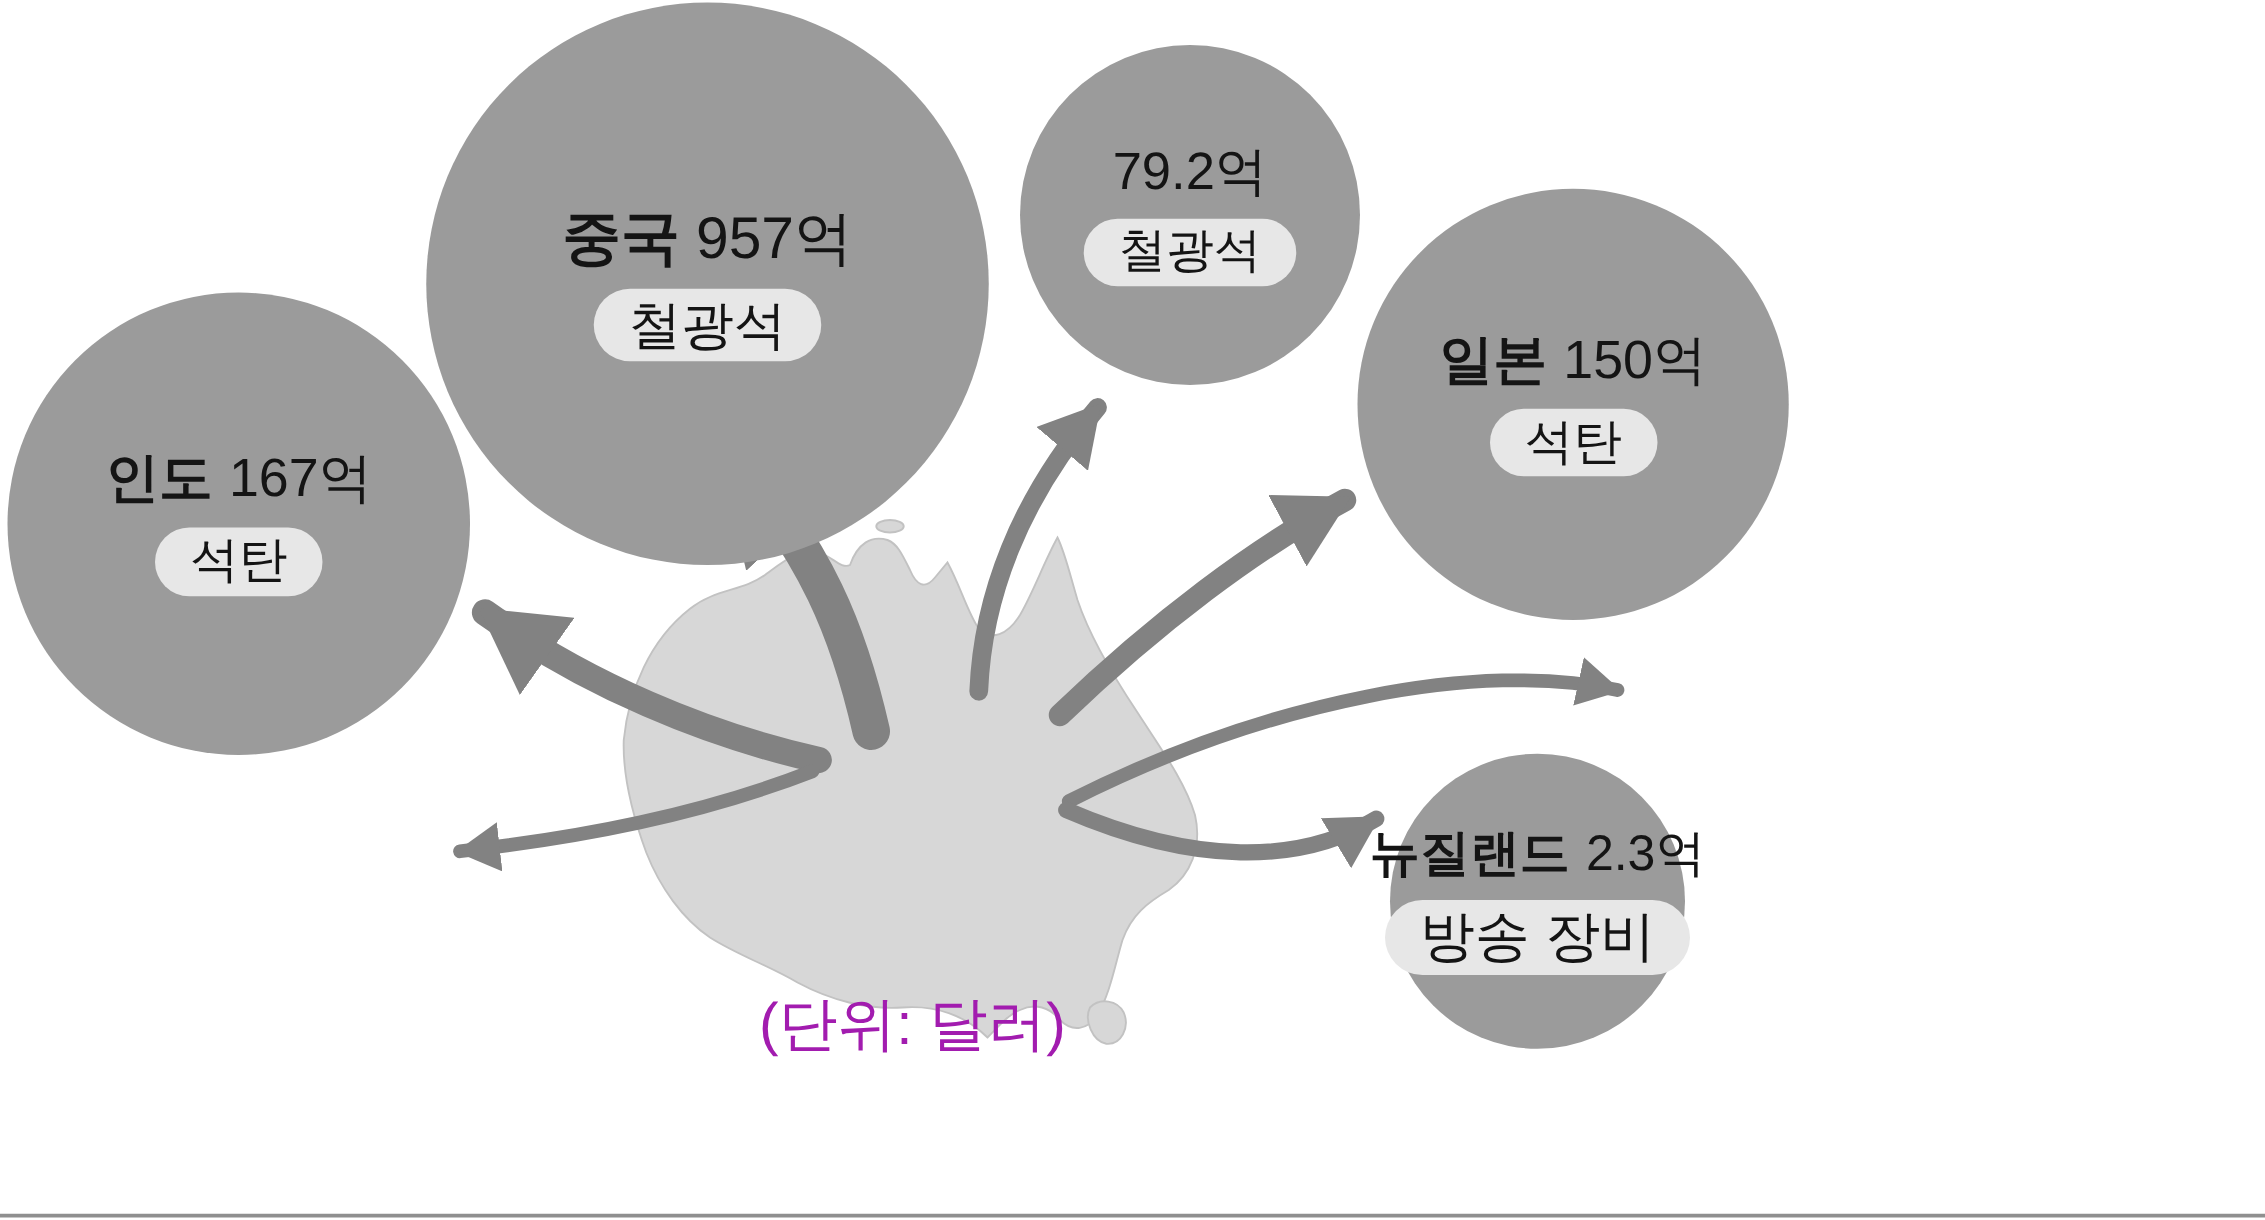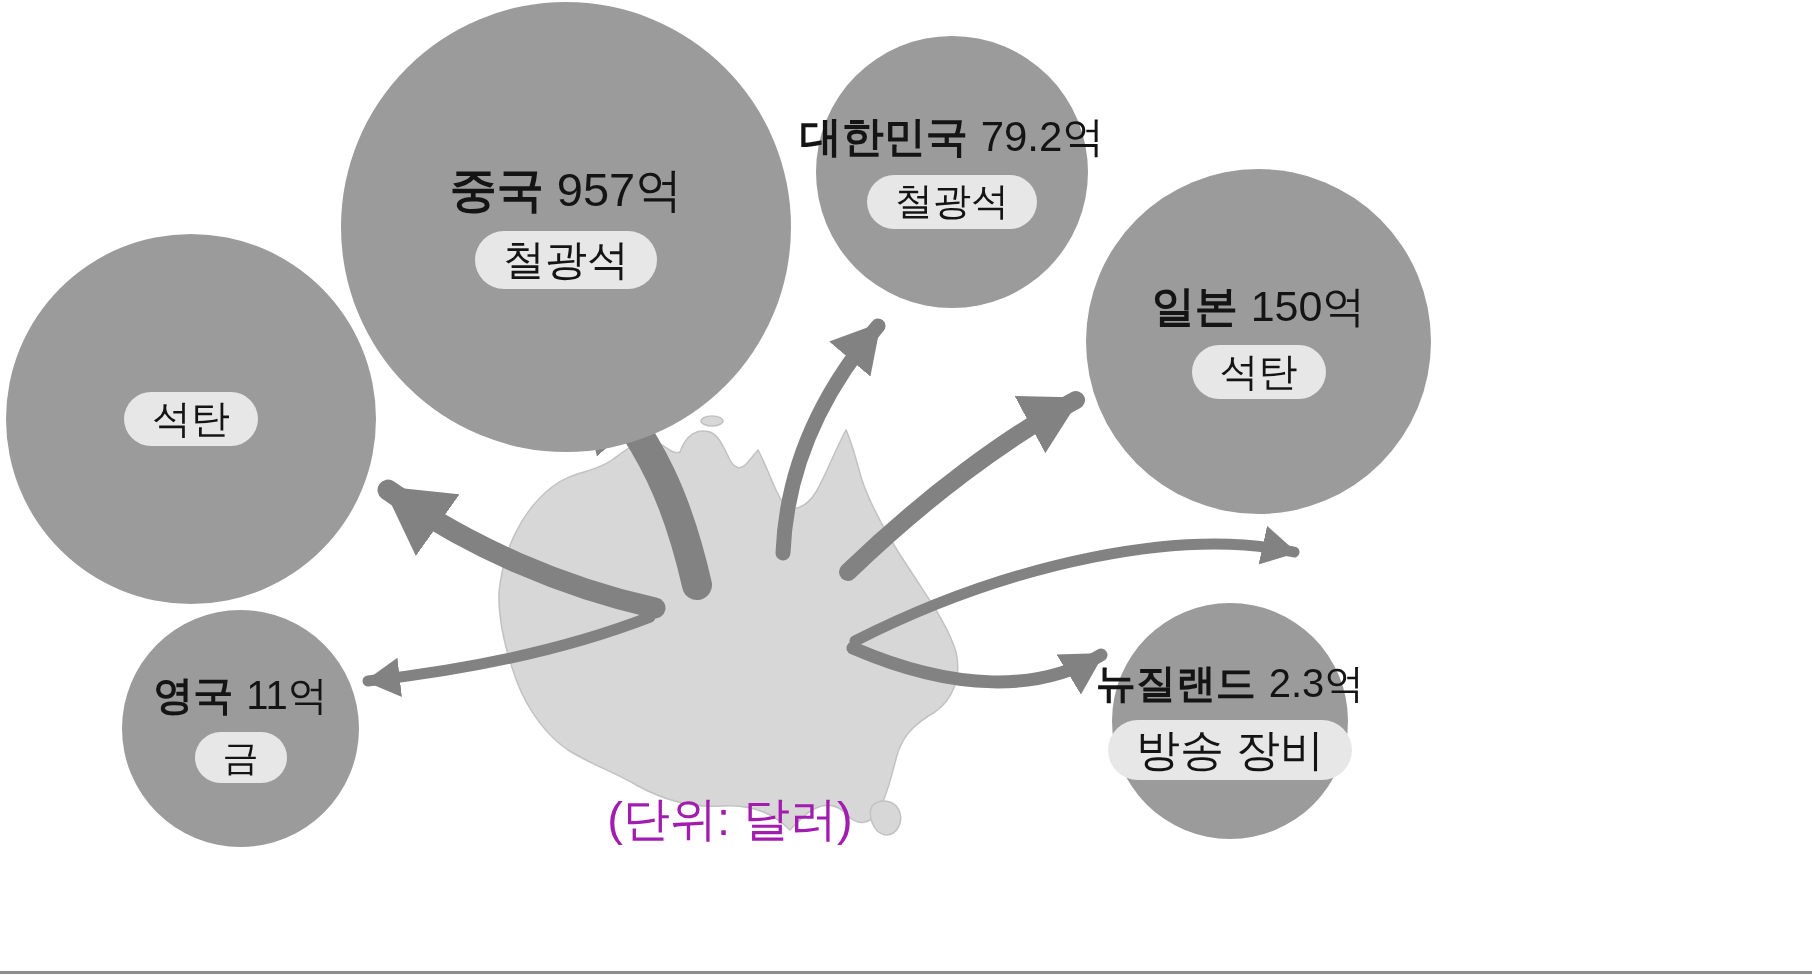--- a/index.html
+++ b/index.html
@@ -95,46 +95,42 @@
   <div class="bubble b-china" style="left:341px;top:2px;width:450px;height:450px;">
     <div class="label">
       <span class="cname">중국</span>
       <span class="cvalue">957억</span>
     </div>
     <div class="pill">철광석</div>
   </div>
 
   <div class="bubble b-korea" style="left:816px;top:36px;width:272px;height:272px;">
     <div class="label">
-      <span class="cname">대한민국</span>
       <span class="cvalue">79.2억</span>
     </div>
     <div class="pill">철광석</div>
   </div>
 
-  <div class="bubble b-japan" style="left:1086px;top:169px;width:345px;height:345px;">
+  <div class="bubble b-japan" style="left:1086px;top:151px;width:345px;height:345px;">
     <div class="label">
       <span class="cname">일본</span>
       <span class="cvalue">150억</span>
     </div>
     <div class="pill">석탄</div>
   </div>
 
   <div class="bubble b-india" style="left:6px;top:234px;width:370px;height:370px;">
+    <div class="label">
+      <span class="cname">인도</span>
+      <span class="cvalue">167억</span>
+    </div>
     <div class="pill">석탄</div>
   </div>
 
 
-  <div class="bubble b-uk" style="left:122px;top:610px;width:237px;height:237px;">
-    <div class="label">
-      <span class="cname">영국</span>
-      <span class="cvalue">11억</span>
-    </div>
-    <div class="pill">금</div>
-  </div>
 
   <div class="bubble b-nz" style="left:1112px;top:603px;width:236px;height:236px;">
     <div class="label">
       <span class="cname">뉴질랜드</span>
       <span class="cvalue">2.3억</span>
     </div>
     <div class="pill">방송 장비</div>
   </div>
 
   <div class="unit">(단위: 달러)</div>

